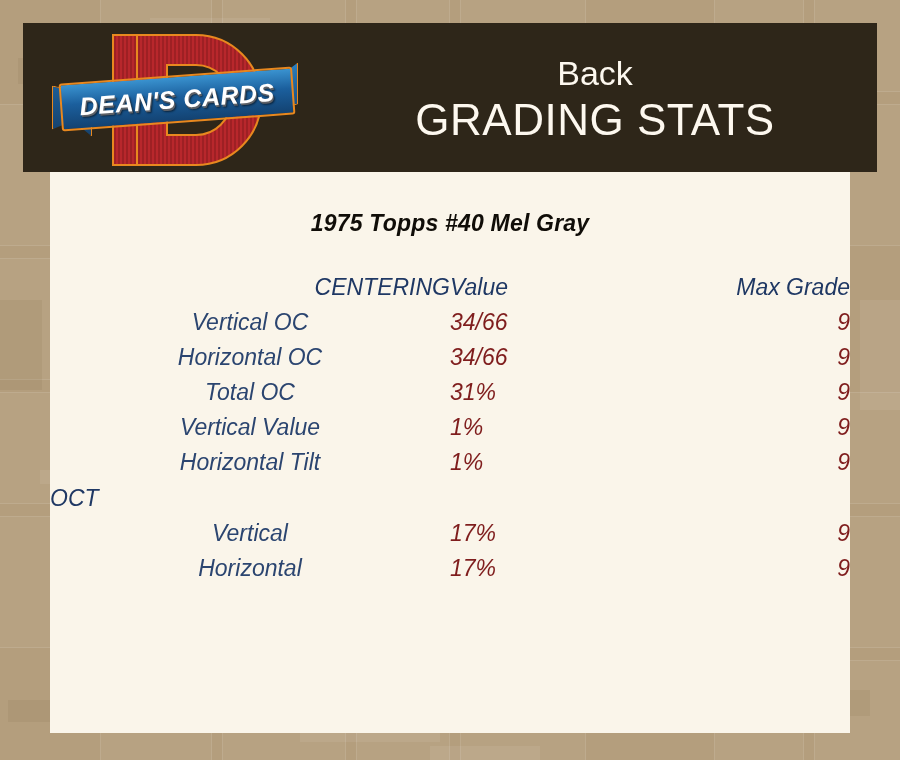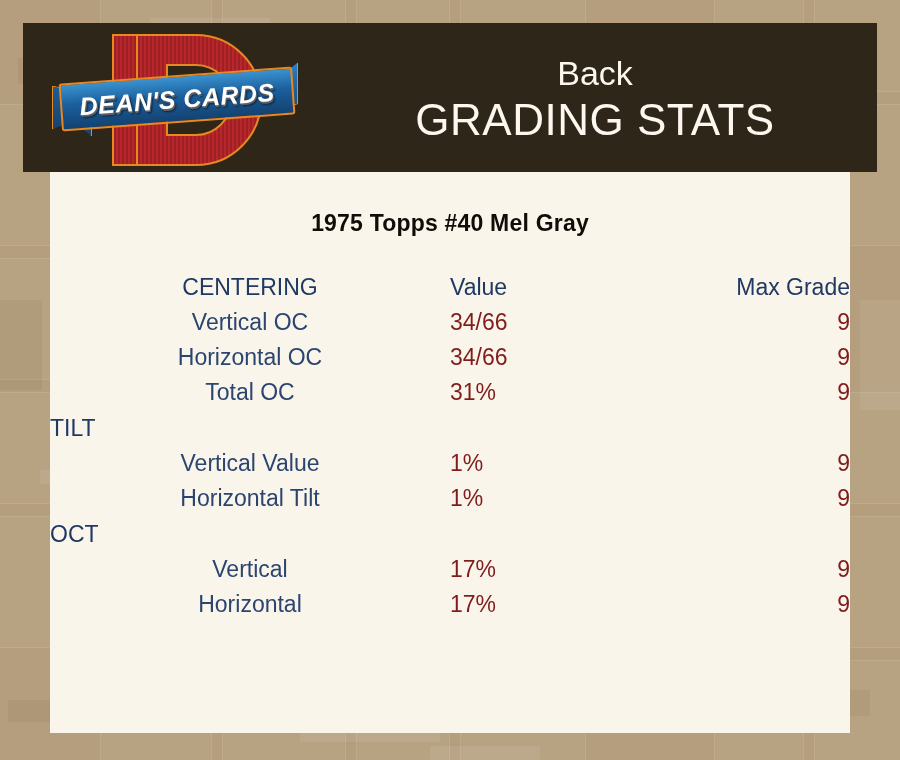--- a/index.html
+++ b/index.html
@@ -176,20 +176,21 @@
   }
 
   
   #content-panel {
     position: absolute;
     left: 50px;
     top: 172px;
     width: 800px;
     height: 561px;
     background: #faf5ea;
+    font-style: italic;
   }
 
   #card-title {
     text-align: center;
     font-size: 23px;
     font-weight: bold;
     color: #100d08;
     margin-top: 38px;
     letter-spacing: 0.2px;
   }
@@ -217,21 +218,21 @@
   #stats-table .col-value { width: 200px; text-align: left; }
   #stats-table .col-grade { width: 200px; text-align: right; }
 
   .hdr-row th {
     height: 36px;
     font-size: 23px;
     font-weight: bold;
     color: #1f3864;
   }
   .hdr-row th.col-label {
-    text-align: center;
+    text-align: right;
     padding-left: 105px;
   }
 
   .section-row td {
     height: 36px;
     font-size: 23px;
     font-weight: bold;
     color: #1f3864;
     text-align: left;
     padding-left: 105px;
@@ -349,23 +350,20 @@
           <tr class="data-row">
             <td class="col-label">Horizontal OC</td>
             <td class="col-value">34/66</td>
             <td class="col-grade">9</td>
           </tr>
           <tr class="data-row">
             <td class="col-label">Total OC</td>
             <td class="col-value">31%</td>
             <td class="col-grade">9</td>
           </tr>
-          <tr class="section-row">
-            <td class="col-label" colspan="3">TILT</td>
-          </tr>
           <tr class="data-row">
             <td class="col-label">Vertical Value</td>
             <td class="col-value">1%</td>
             <td class="col-grade">9</td>
           </tr>
           <tr class="data-row">
             <td class="col-label">Horizontal Tilt</td>
             <td class="col-value">1%</td>
             <td class="col-grade">9</td>
           </tr>

